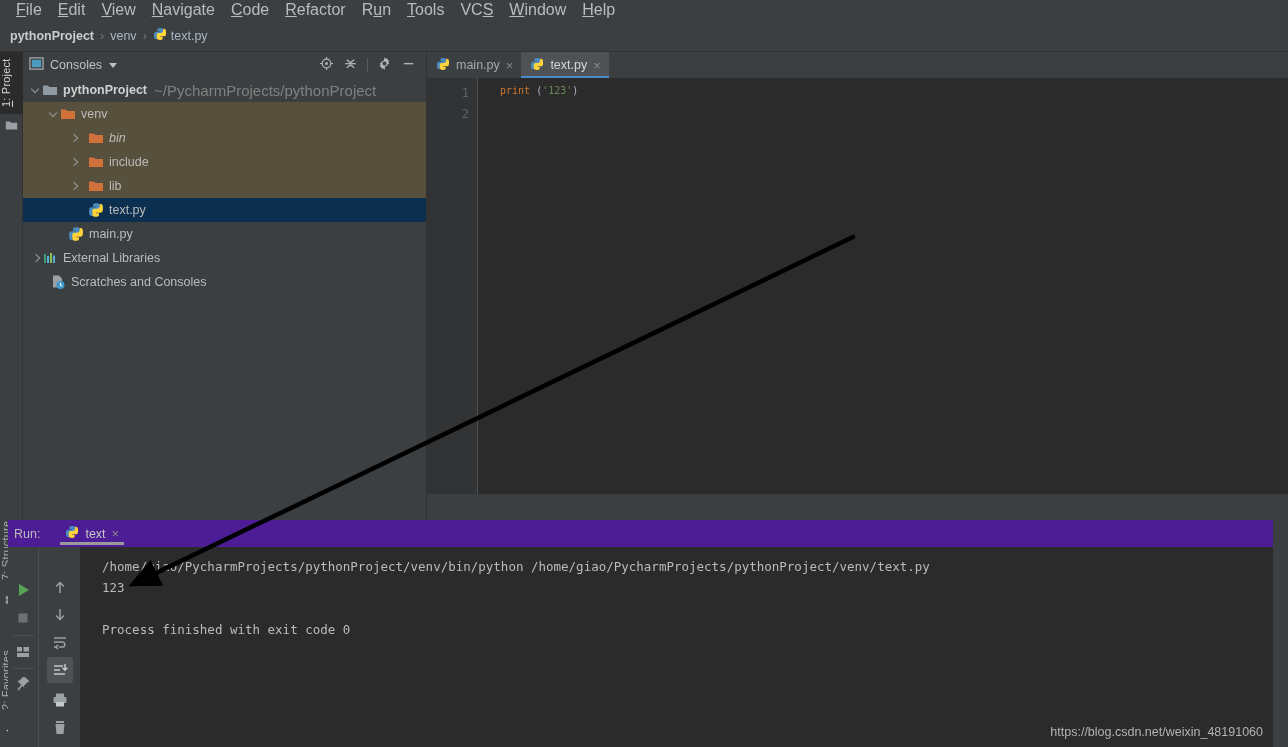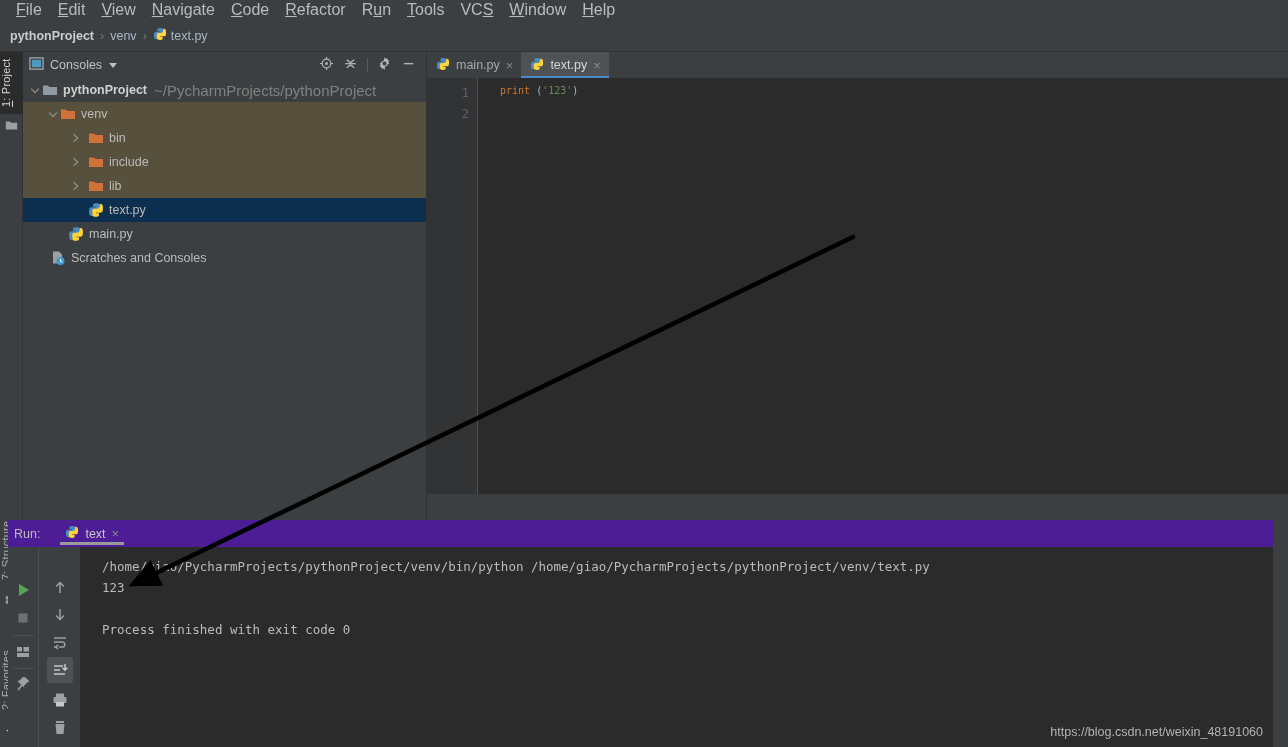--- a/index.html
+++ b/index.html
@@ -289,47 +289,47 @@
       <div class="row sel-venv" style="padding-left:26px;">
         <span class="arrow down"></span>
         <span class="ico">
           <svg width="16" height="16" viewBox="0 0 16 16">
               <path d="M1 3.5h5L7.3 5H15v8H1z" fill="#d1703a"></path>
             </svg>
         </span>
         <span class="row-label">venv</span>
       </div>
 
+      <div class="row sel-venv" style="padding-left:46px;font-style:italic;">
+        <span class="arrow"></span>
+        <span class="ico" style="margin-left:8px;">
+          <svg width="16" height="16" viewBox="0 0 16 16">
+              <path d="M1 3.5h5L7.3 5H15v8H1z" fill="#d1703a"></path>
+            </svg>
+        </span>
+        <span class="row-label">bin</span>
+      </div>
+
       <div class="row sel-venv" style="padding-left:46px;">
         <span class="arrow"></span>
         <span class="ico" style="margin-left:8px;">
           <svg width="16" height="16" viewBox="0 0 16 16">
               <path d="M1 3.5h5L7.3 5H15v8H1z" fill="#d1703a"></path>
             </svg>
         </span>
-        <span class="row-label">bin</span>
+        <span class="row-label">include</span>
       </div>
 
       <div class="row sel-venv" style="padding-left:46px;">
         <span class="arrow"></span>
         <span class="ico" style="margin-left:8px;">
           <svg width="16" height="16" viewBox="0 0 16 16">
               <path d="M1 3.5h5L7.3 5H15v8H1z" fill="#d1703a"></path>
             </svg>
         </span>
-        <span class="row-label">include</span>
-      </div>
-
-      <div class="row sel-venv" style="padding-left:46px;">
-        <span class="arrow"></span>
-        <span class="ico" style="margin-left:8px;">
-          <svg width="16" height="16" viewBox="0 0 16 16">
-              <path d="M1 3.5h5L7.3 5H15v8H1z" fill="#d1703a"></path>
-            </svg>
-        </span>
         <span class="row-label">lib</span>
       </div>
 
 
       <div class="row sel-file" style="padding-left:65px;">
         <span class="ico">
           <svg width="16" height="16" viewBox="0 0 16 16">
             <path d="M7.6 1.2c-2 0-2.6.8-2.6 2v1.6h3v.5H3.6c-1.2 0-2.2 .8-2.4 2.2-.2 1.6-.2 2.6 0 4.2.2 1.3 1 2.2 2.2 2.2h1V11.7c0-1.3 1.2-2.5 2.6-2.5h2.7c1.1 0 2-.9 2-2V3.2c0-1.1-.9-1.8-2-2-.7-.1-1.4 0-2.1 0z" fill="#4b8bbe"></path>
             <path d="M8.4 14.8c2 0 2.6-.8 2.6-2v-1.6H8v-.5h4.4c1.2 0 2.2-.8 2.4-2.2.2-1.6.2-2.6 0-4.2-.2-1.3-1-2.2-2.2-2.2h-1V4.3c0 1.3-1.2 2.5-2.6 2.5H6.3c-1.1 0-2 .9-2 2v3.9c0 1.1.9 1.8 2 2 .7.1 1.4 0 2.1.1z" fill="#ffd43b"></path>
           </svg>
@@ -340,20 +340,32 @@
       <div class="row" style="padding-left:45px;">
         <span class="ico">
           <svg width="16" height="16" viewBox="0 0 16 16">
             <path d="M7.6 1.2c-2 0-2.6.8-2.6 2v1.6h3v.5H3.6c-1.2 0-2.2 .8-2.4 2.2-.2 1.6-.2 2.6 0 4.2.2 1.3 1 2.2 2.2 2.2h1V11.7c0-1.3 1.2-2.5 2.6-2.5h2.7c1.1 0 2-.9 2-2V3.2c0-1.1-.9-1.8-2-2-.7-.1-1.4 0-2.1 0z" fill="#4b8bbe"></path>
             <path d="M8.4 14.8c2 0 2.6-.8 2.6-2v-1.6H8v-.5h4.4c1.2 0 2.2-.8 2.4-2.2.2-1.6.2-2.6 0-4.2-.2-1.3-1-2.2-2.2-2.2h-1V4.3c0 1.3-1.2 2.5-2.6 2.5H6.3c-1.1 0-2 .9-2 2v3.9c0 1.1.9 1.8 2 2 .7.1 1.4 0 2.1.1z" fill="#ffd43b"></path>
           </svg>
         </span>
         <span class="row-label">main.py</span>
       </div>
 
+      <div class="row" style="padding-left:8px;">
+        <span class="arrow"></span>
+        <span class="ico">
+          <svg width="16" height="16" viewBox="0 0 16 16">
+            <rect x="2" y="4" width="2" height="9" fill="#3f9d6e"></rect>
+            <rect x="5" y="6" width="2" height="7" fill="#5aaed4"></rect>
+            <rect x="8" y="3" width="2" height="10" fill="#8cc152"></rect>
+            <rect x="11" y="5.5" width="2" height="7.5" fill="#5aaed4"></rect>
+          </svg>
+        </span>
+        <span class="row-label">External Libraries</span>
+      </div>
 
       <div class="row" style="padding-left:27px;">
         <span class="ico">
           <svg width="16" height="16" viewBox="0 0 16 16">
             <path d="M3 1.5h6l3 3v9H3z" fill="#9aa0a6"></path>
             <circle cx="10.5" cy="11" r="4" fill="#3d9bcf"></circle>
             <path d="M10.5 8.8v2.3l1.6 1" stroke="#fff" stroke-width="1.1" fill="none"></path>
           </svg>
         </span>
         <span class="row-label">Scratches and Consoles</span>

